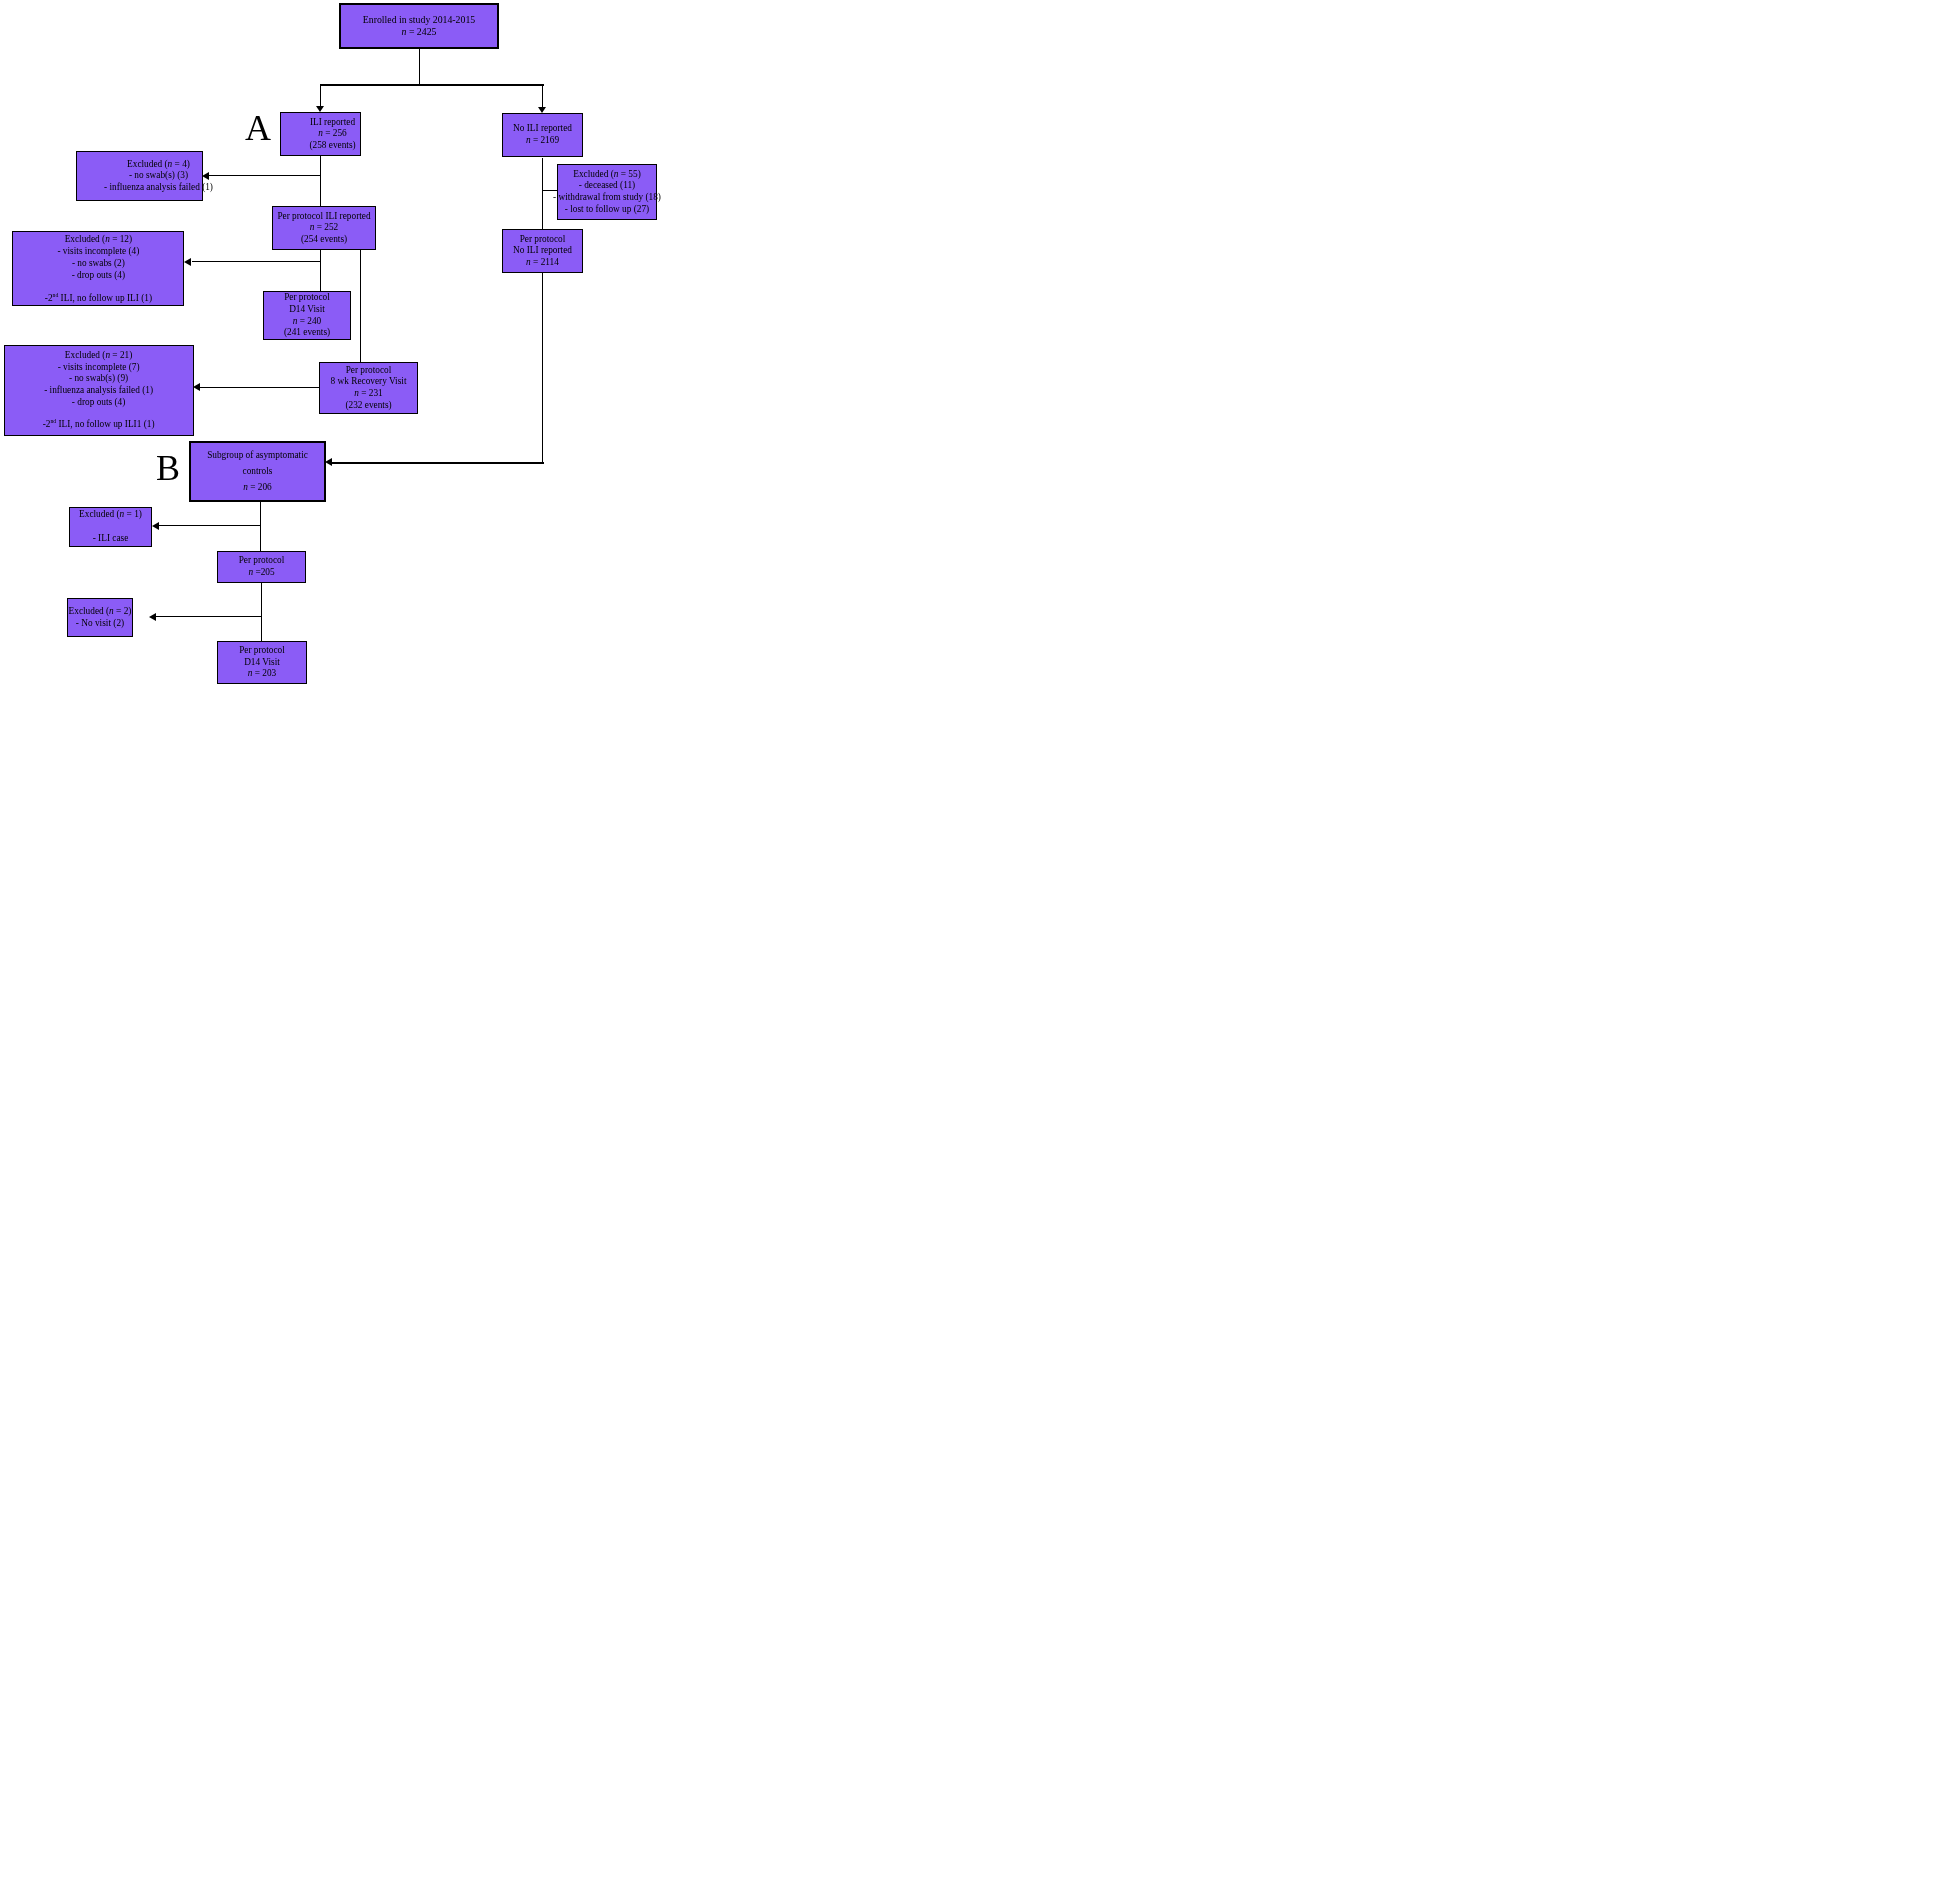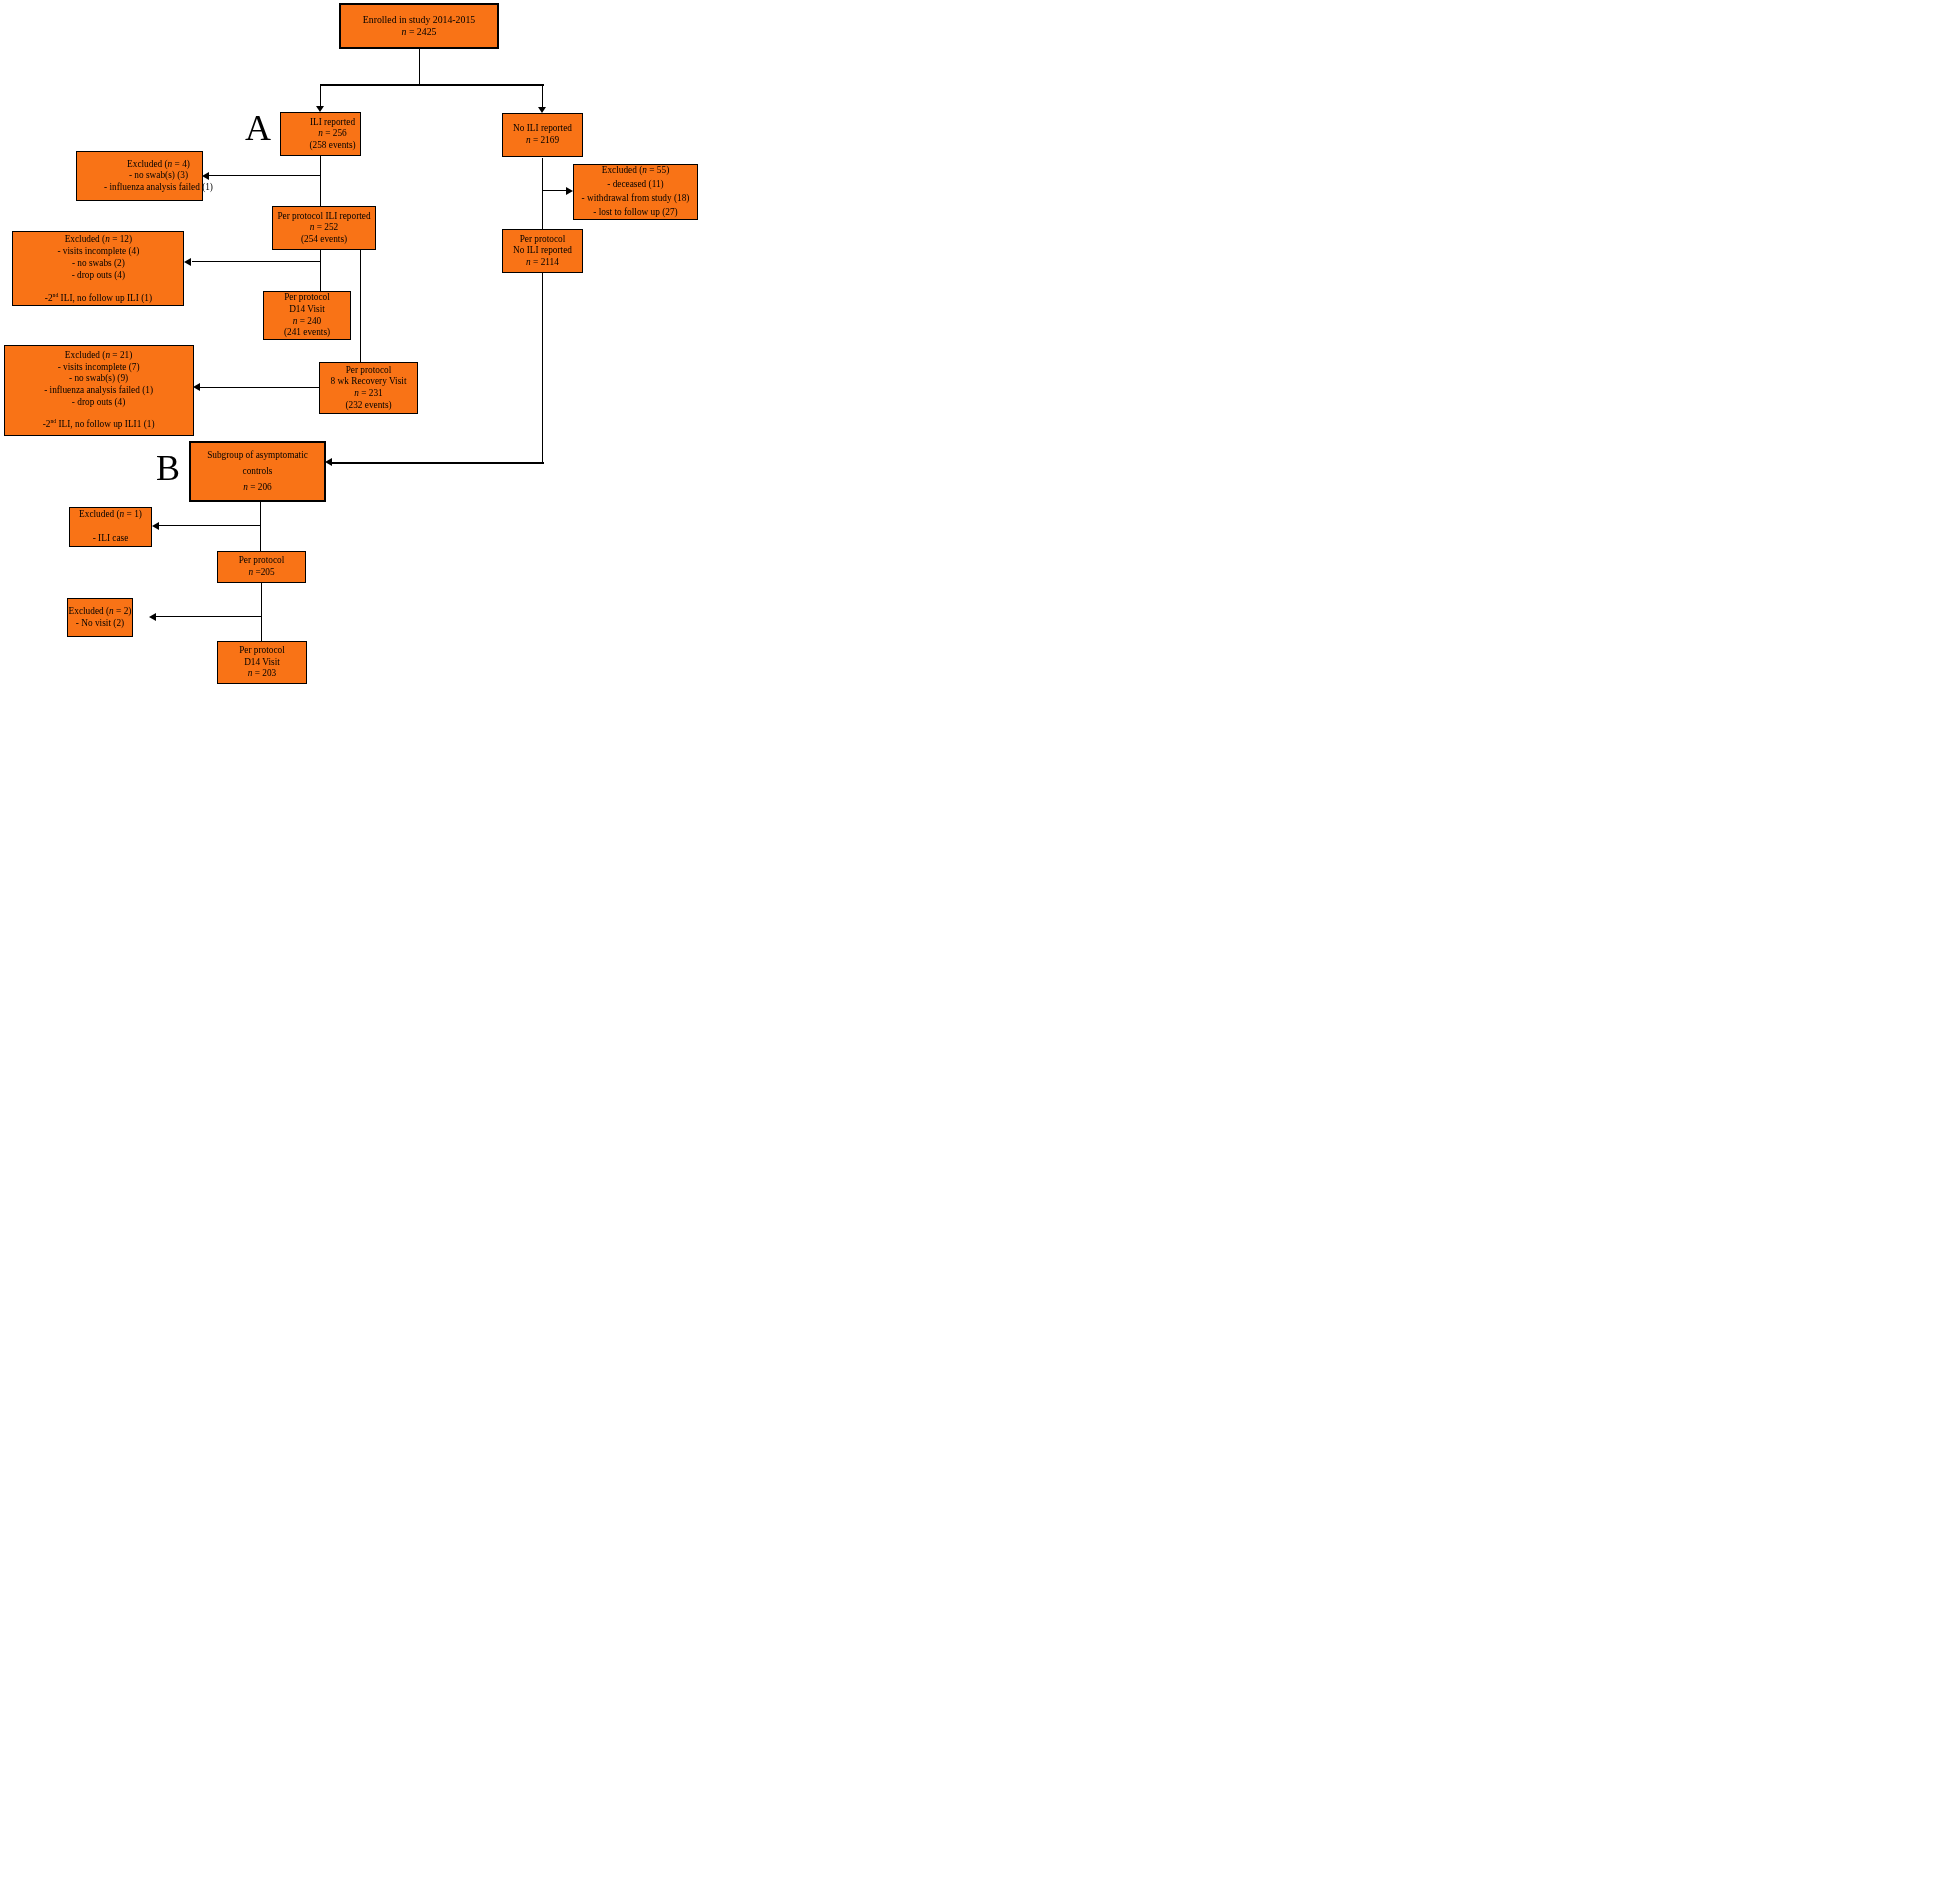--- a/index.html
+++ b/index.html
@@ -6,21 +6,21 @@
   #canvas{
     position:relative;
     width:696px;height:685px;
     background:#ffffff;
     font-family:"Liberation Serif","DejaVu Serif",serif;
     color:#000;
   }
   .box{
     position:absolute;
     border:1.3px solid #000;
-    background:#f97316;
+    background:#8b5cf6;
     box-sizing:border-box;
     display:flex;flex-direction:column;
     justify-content:center;align-items:center;
     text-align:center;
     font-size:9.3px;line-height:1.25;
   }
   .box.double{outline:0.9px solid #000;outline-offset:0.9px;}
   .bl{min-height:1.15em;white-space:nowrap;}
   .bl i{font-style:italic;}
   .bl sup{font-size:0.62em;vertical-align:super;line-height:0;}
@@ -34,21 +34,21 @@
   .arr-down{border-left:4.9px solid transparent;border-right:4.9px solid transparent;border-top:6.7px solid #000;}
   .arr-left{border-top:4.4px solid transparent;border-bottom:4.4px solid transparent;border-right:7.1px solid #000;}
   .arr-right{border-top:4.4px solid transparent;border-bottom:4.4px solid transparent;border-left:7.1px solid #000;}
 
   
   #box-enrolled{left:340px;top:4.4px;width:158px;height:44px;font-size:9.8px;}
   #box-ili{left:280px;top:112px;width:81px;height:44px;padding-left:24px;}
   #box-noili{left:502px;top:113px;width:81px;height:44px;}
   #box-ex4{left:76px;top:151px;width:127px;height:50px;padding-left:38px;}
   #box-ppili{left:272px;top:206px;width:104px;height:44px;}
-  #box-ex55{left:573px;top:164px;width:125px;height:56px;justify-content:space-between;}
+  #box-ex55{left:557px;top:164px;width:100px;height:56px;}
   #box-ppnoili{left:502px;top:229px;width:81px;height:44px;}
   #box-ex12{left:12.4px;top:231px;width:172px;height:75px;line-height:1.3;}
   #box-d14a{left:263px;top:291px;width:88px;height:49px;}
   #box-ex21{left:3.6px;top:345px;width:190px;height:91px;line-height:1.26;}
   #box-rec8{left:319px;top:362px;width:99px;height:52px;}
   #box-subgroup{left:190px;top:442px;width:135px;height:59px;}
   #box-subgroup .bl{margin:2.2px 0;}
   #box-ex1{left:69px;top:507px;width:83px;height:40px;gap:12px;}
   #box-pp205{left:217px;top:551px;width:89px;height:32px;}
   #box-ex2{left:67px;top:598px;width:66px;height:39px;}

